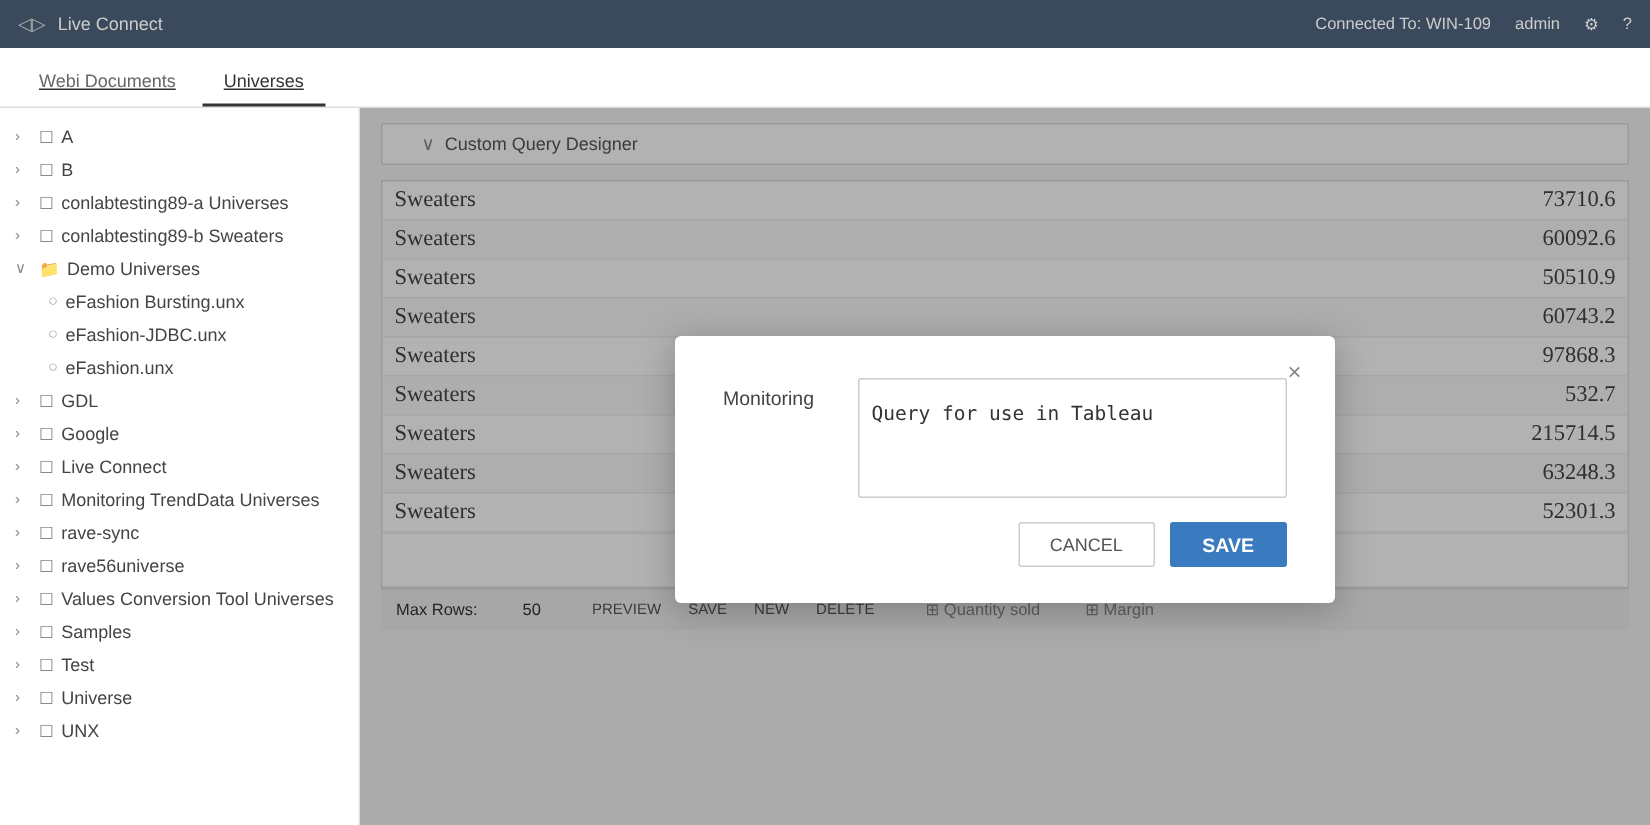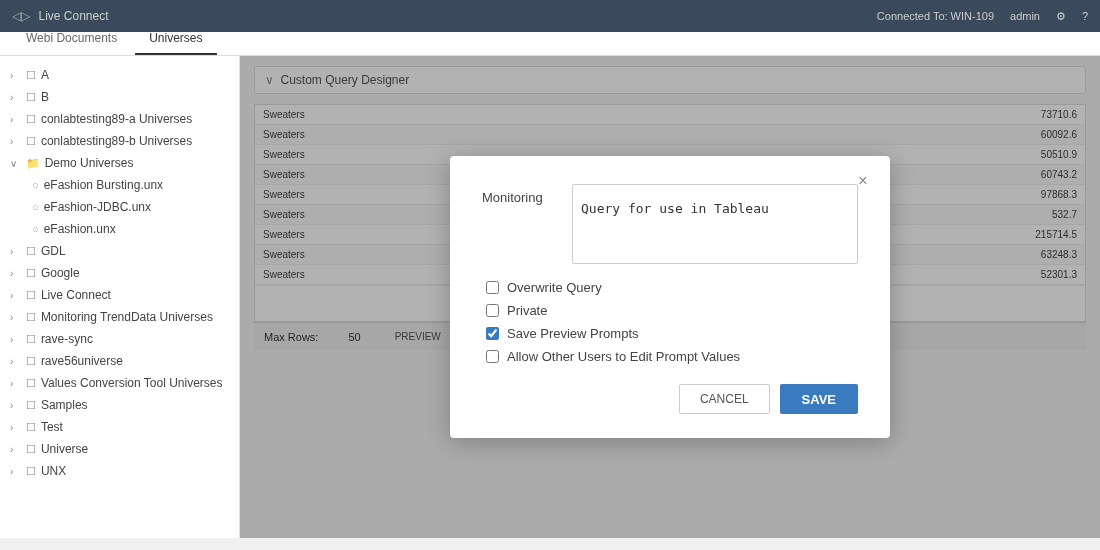--- a/index.html
+++ b/index.html
@@ -12,26 +12,27 @@
       display: flex;
       align-items: center;
       padding: 0 12px;
       justify-content: space-between;
     }
     .top-bar-left { display: flex; align-items: center; gap: 8px; color: #ccc; font-size: 12px; }
     .top-bar-right { display: flex; align-items: center; gap: 16px; color: #ccc; font-size: 11px; }
 
     
     .nav-tabs {
-      height: 24px;
+      height: 40px;
       background: #fff;
       border-bottom: 1px solid #ddd;
       display: flex;
       align-items: flex-end;
       padding: 0 12px;
+      text-decoration: underline;
     }
     .nav-tab {
       padding: 8px 14px 8px;
       font-size: 12px;
       color: #666;
       cursor: pointer;
       border-bottom: 2px solid transparent;
       margin-right: 4px;
     }
     .nav-tab.active {
@@ -78,31 +79,31 @@
 
     
     .bg-content {
       position: absolute;
       top: 0; left: 0; right: 0; bottom: 0;
       padding: 10px 14px;
     }
     .custom-query-bar {
       background: #fff;
       border: 1px solid #ddd;
-      padding: 6px 10px;
+      padding: 6px 26px;
       font-size: 12px;
       color: #555;
       margin-bottom: 10px;
       border-radius: 2px;
     }
     .data-table-bg {
       background: #fff;
       border: 1px solid #ddd;
     }
-    .data-table-bg table { width: 100%; border-collapse: collapse; font-size: 10px; }
+    .data-table-bg table { width: 100%; border-collapse: collapse; font-size: 15px; font-family: Liberation Serif, serif; }
     .data-table-bg td { padding: 4px 8px; border-bottom: 1px solid #eee; color: #444; }
     .data-table-bg tr:nth-child(even) td { background: #fafafa; }
 
     .table-footer { display: flex; align-items: center; justify-content: space-between; padding: 5px 10px; font-size: 11px; color: #666; border-top: 1px solid #eee; background: #fff; flex-direction: column; }
     .pagination { display: flex; align-items: center; gap: 4px; }
     .pagination span { cursor: pointer; color: #888; }
 
     .bottom-bar { background: #f0f0f0; border-top: 1px solid #ddd; padding: 6px 10px; font-size: 11px; display: flex; gap: 30px; align-items: center; }
     .bottom-bar-actions { display: flex; gap: 10px; }
     .action-btn { font-size: 10px; color: #555; cursor: pointer; padding: 2px 4px; }
@@ -227,21 +228,21 @@
 
     <div class="sidebar-item">
       <span class="arrow">›</span>
       <span class="folder-icon">☐</span>
       <span>conlabtesting89-a Universes</span>
     </div>
 
     <div class="sidebar-item">
       <span class="arrow">›</span>
       <span class="folder-icon">☐</span>
-      <span>conlabtesting89-b Universes</span>
+      <span>conlabtesting89-b Sweaters</span>
     </div>
 
     <div class="sidebar-item">
       <span class="arrow">∨</span>
       <span class="folder-icon">📁</span>
       <span>Demo Universes</span>
     </div>
 
     <div class="sidebar-item sidebar-child">
       <span class="file-icon">○</span>
@@ -404,38 +405,20 @@
       <div class="modal">
 
         <div class="modal-close">×</div>
 
 
         <div class="modal-field">
           <label class="modal-label">Monitoring</label>
           <textarea class="modal-textarea" style="">Query for use in Tableau</textarea>
         </div>
 
-        <div class="modal-checkboxes">
-          <div class="modal-checkbox-row">
-            <input type="checkbox" id="chk-overwrite" style="">
-            <label for="chk-overwrite">Overwrite Query</label>
-          </div>
-          <div class="modal-checkbox-row">
-            <input type="checkbox" id="chk-private" style="">
-            <label for="chk-private">Private</label>
-          </div>
-          <div class="modal-checkbox-row">
-            <input type="checkbox" id="chk-save-preview" checked="" style="">
-            <label for="chk-save-preview">Save Preview Prompts</label>
-          </div>
-          <div class="modal-checkbox-row">
-            <input type="checkbox" id="chk-allow-others" style="">
-            <label for="chk-allow-others">Allow Other Users to Edit Prompt Values</label>
-          </div>
-        </div>
 
         <div class="modal-actions">
           <button class="btn-cancel">CANCEL</button>
           <button class="btn-save">SAVE</button>
         </div>
       </div>
     </div>
   </div>
 </div>
 

